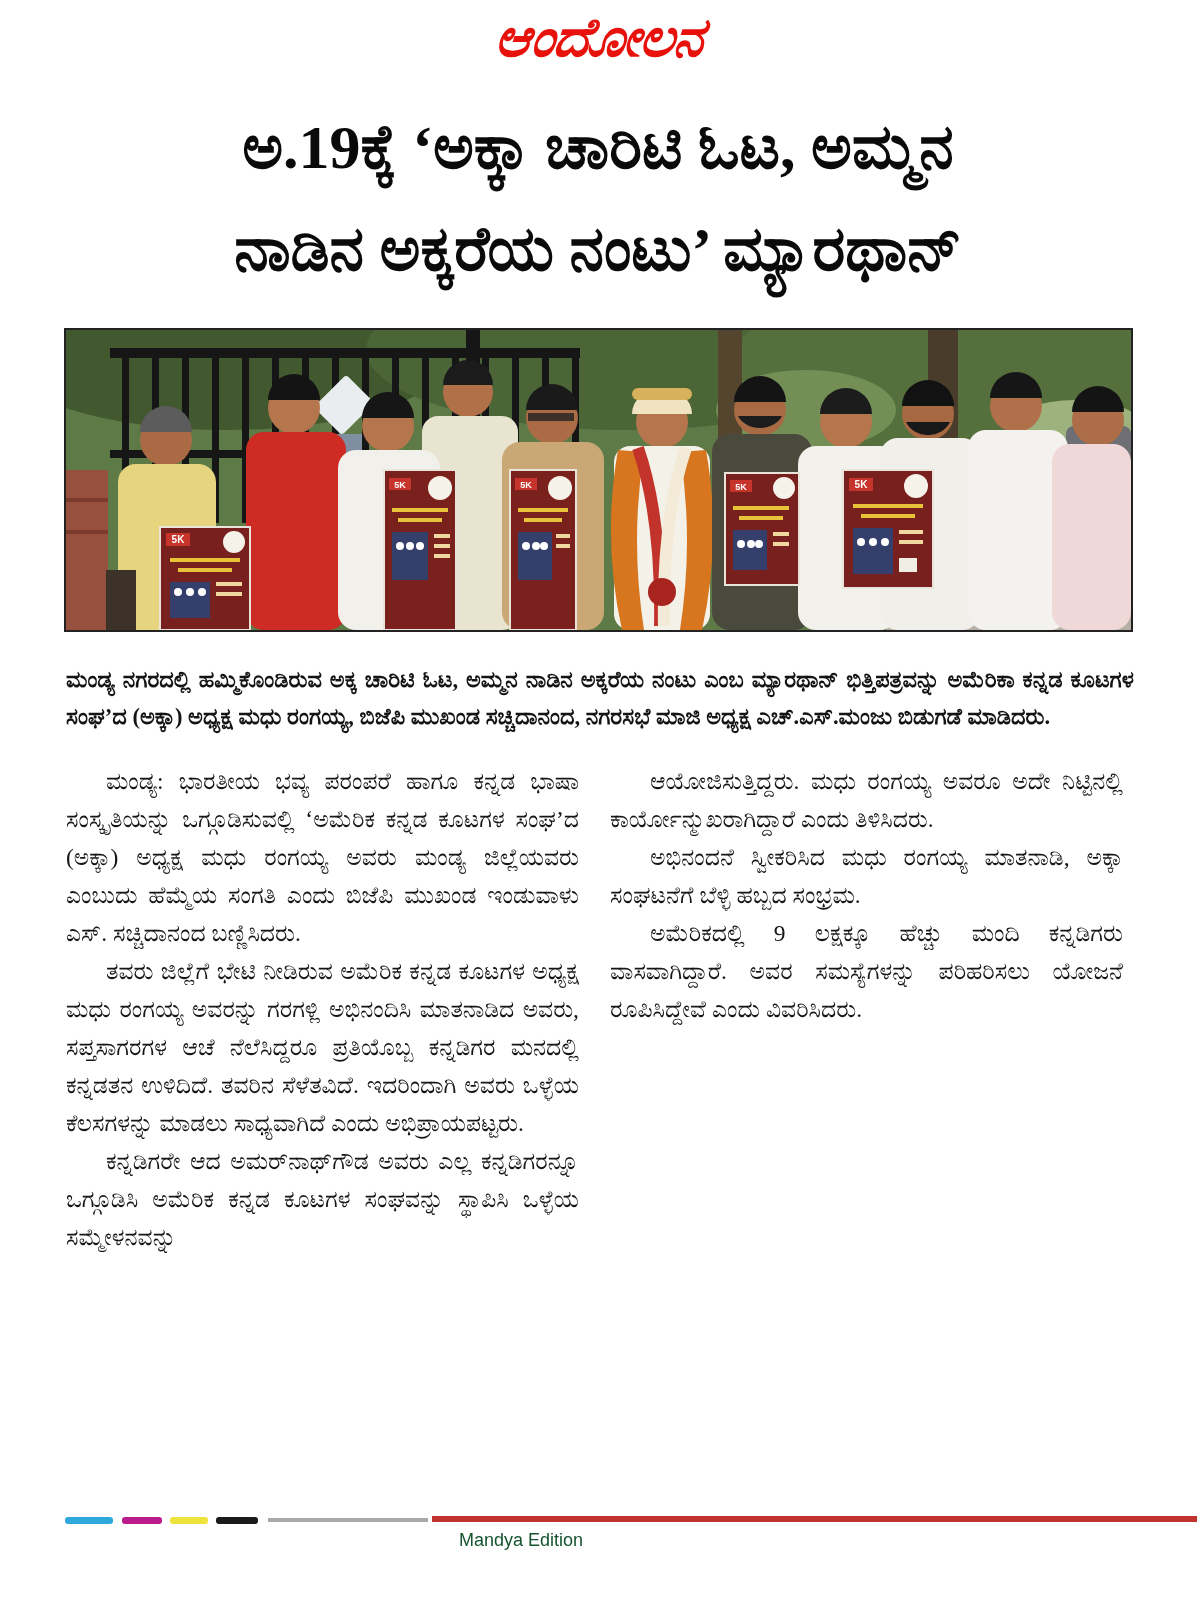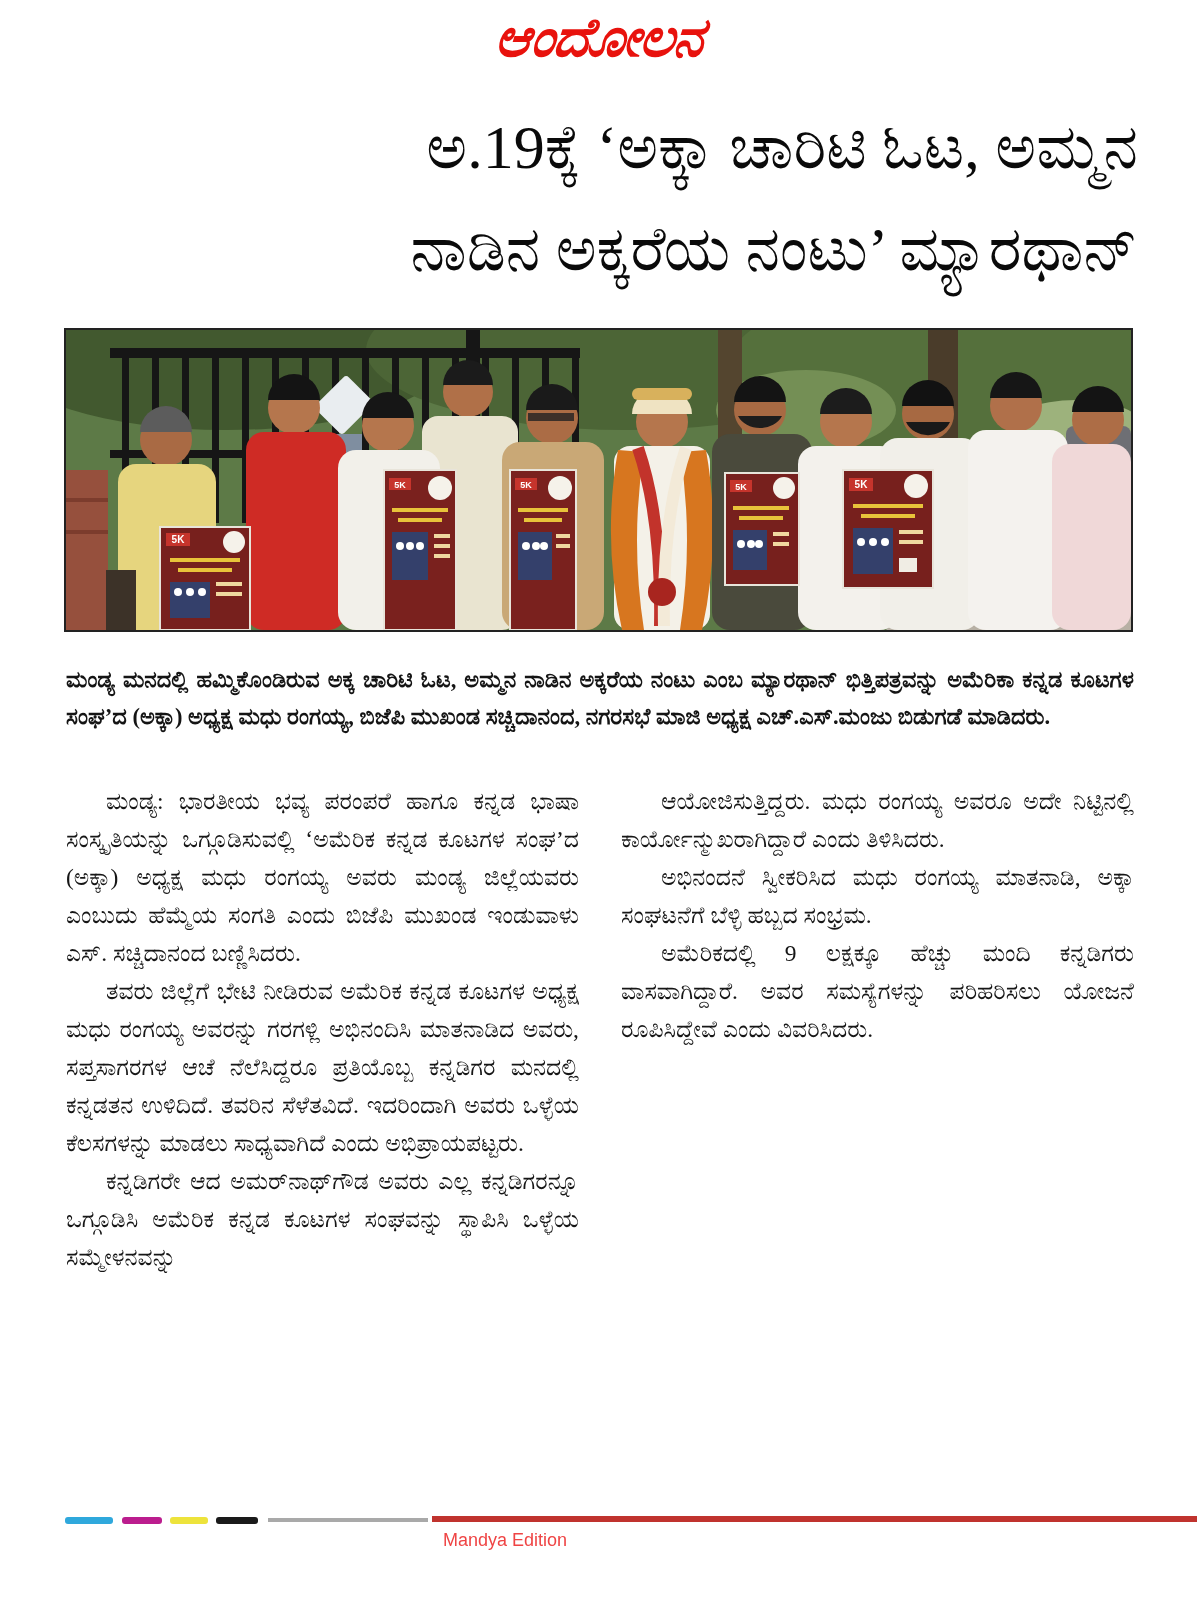--- a/index.html
+++ b/index.html
@@ -20,22 +20,22 @@
     display:inline-block;
     font-family:"DejaVu Sans", sans-serif;
     font-weight:800;font-style:italic;
     font-size:54px;line-height:64px;
     letter-spacing:-1px;
     transform:skewX(-4deg);
   }
   
   .headline{
     position:absolute;top:96px;left:58px;width:1080px;
-    text-align:right;
-    font-weight:normal;
+    text-align:center;
+    font-weight:bold;
     font-size:62px;line-height:102px;
     color:#0a0a0a;
     font-family:"Liberation Serif", serif;
   }
   .headline .hl-line{white-space:nowrap;}
   
   .photo-wrap{
     position:absolute;top:330px;left:66px;width:1065px;height:300px;
     background:#58743f;
     outline:2px solid #222;
@@ -44,22 +44,22 @@
   
   .caption{
     position:absolute;top:638px;left:66px;width:1068px;
     font-weight:bold;
     font-size:22.5px;line-height:37px;
     text-align:justify;
     color:#141414;
   }
   
   .body-cols{
-    position:absolute;top:782px;left:66px;width:1068px;height:740px;
-    display:flex;gap:42px;
+    position:absolute;top:762px;left:66px;width:1068px;height:740px;
+    display:flex;gap:31px;
   }
   .col{width:513px;}
   .col p{
     margin:0;
     text-indent:40px;
     text-align:justify;
     font-size:23.5px;
     line-height:38px;
     color:#161616;
   }
@@ -67,24 +67,24 @@
   .regmarks{position:absolute;top:1516px;left:0;width:1197px;height:10px;}
   .regbar{position:absolute;top:1px;height:7px;border-radius:3px;}
   .reg-cyan{left:65px;width:48px;}
   .reg-magenta{left:122px;width:40px;}
   .reg-yellow{left:170px;width:38px;}
   .reg-black{left:216px;width:42px;}
   .rule-gray{position:absolute;top:2px;left:268px;width:160px;height:4px;}
   .rule-red{position:absolute;top:0;left:432px;width:765px;height:6px;}
   
   .footer{
-    position:absolute;top:1528px;left:0;width:1010px;
+    position:absolute;top:1528px;left:16px;width:1010px;
     text-align:center;
     font-family:"Liberation Sans", sans-serif;
-    color:#ef4444;
+    color:#14532d;
   }
   .footer .f-line{font-size:18px;line-height:24px;}
 </style>
 </head>
 <body>
 
 <div class="page">
 
   <div class="masthead">
     <span class="logo" style="color: rgb(232, 18, 13);">ಆಂದೋಲನ</span>
@@ -294,21 +294,21 @@
         <circle cx="795" cy="212" r="4" fill="#fff"></circle>
           <circle cx="807" cy="212" r="4" fill="#fff"></circle>
           <circle cx="819" cy="212" r="4" fill="#fff"></circle>
         <rect x="833" y="200" width="24" height="4" fill="#f0d8a0"></rect>
           <rect x="833" y="210" width="24" height="4" fill="#f0d8a0"></rect>
           <rect x="833" y="228" width="18" height="14" fill="#f0ede4"></rect>
       </g>
     </svg>
   </div>
 
-  <p class="caption">ಮಂಡ್ಯ ಮನದಲ್ಲಿ ಹಮ್ಮಿಕೊಂಡಿರುವ ಅಕ್ಕ ಚಾರಿಟಿ ಓಟ, ಅಮ್ಮನ ನಾಡಿನ ಅಕ್ಕರೆಯ ನಂಟು ಎಂಬ ಮ್ಯಾರಥಾನ್ ಭಿತ್ತಿಪತ್ರವನ್ನು ಅಮೆರಿಕಾ ಕನ್ನಡ ಕೂಟಗಳ ಸಂಘ’ದ (ಅಕ್ಕಾ) ಅಧ್ಯಕ್ಷ ಮಧು ರಂಗಯ್ಯ, ಬಿಜೆಪಿ ಮುಖಂಡ ಸಚ್ಚಿದಾನಂದ, ನಗರಸಭೆ ಮಾಜಿ ಅಧ್ಯಕ್ಷ ಎಚ್.ಎಸ್.ಮಂಜು ಬಿಡುಗಡೆ ಮಾಡಿದರು.</p>
+  <p class="caption">ಮಂಡ್ಯ ನಗರದಲ್ಲಿ ಹಮ್ಮಿಕೊಂಡಿರುವ ಅಕ್ಕ ಚಾರಿಟಿ ಓಟ, ಅಮ್ಮನ ನಾಡಿನ ಅಕ್ಕರೆಯ ನಂಟು ಎಂಬ ಮ್ಯಾರಥಾನ್ ಭಿತ್ತಿಪತ್ರವನ್ನು ಅಮೆರಿಕಾ ಕನ್ನಡ ಕೂಟಗಳ ಸಂಘ’ದ (ಅಕ್ಕಾ) ಅಧ್ಯಕ್ಷ ಮಧು ರಂಗಯ್ಯ, ಬಿಜೆಪಿ ಮುಖಂಡ ಸಚ್ಚಿದಾನಂದ, ನಗರಸಭೆ ಮಾಜಿ ಅಧ್ಯಕ್ಷ ಎಚ್.ಎಸ್.ಮಂಜು ಬಿಡುಗಡೆ ಮಾಡಿದರು.</p>
 
   <div class="body-cols">
     <div class="col">
       <p>ಮಂಡ್ಯ: ಭಾರತೀಯ ಭವ್ಯ ಪರಂಪರೆ ಹಾಗೂ ಕನ್ನಡ ಭಾಷಾ ಸಂಸ್ಕೃತಿಯನ್ನು ಒಗ್ಗೂಡಿಸುವಲ್ಲಿ ‘ಅಮೆರಿಕ ಕನ್ನಡ ಕೂಟಗಳ ಸಂಘ’ದ (ಅಕ್ಕಾ) ಅಧ್ಯಕ್ಷ ಮಧು ರಂಗಯ್ಯ ಅವರು ಮಂಡ್ಯ ಜಿಲ್ಲೆಯವರು ಎಂಬುದು ಹೆಮ್ಮೆಯ ಸಂಗತಿ ಎಂದು ಬಿಜೆಪಿ ಮುಖಂಡ ಇಂಡುವಾಳು ಎಸ್. ಸಚ್ಚಿದಾನಂದ ಬಣ್ಣಿಸಿದರು.</p>
       <p>ತವರು ಜಿಲ್ಲೆಗೆ ಭೇಟಿ ನೀಡಿರುವ ಅಮೆರಿಕ ಕನ್ನಡ ಕೂಟಗಳ ಅಧ್ಯಕ್ಷ ಮಧು ರಂಗಯ್ಯ ಅವರನ್ನು ಗರಗಳ್ಲಿ ಅಭಿನಂದಿಸಿ ಮಾತನಾಡಿದ ಅವರು, ಸಪ್ತಸಾಗರಗಳ ಆಚೆ ನೆಲೆಸಿದ್ದರೂ ಪ್ರತಿಯೊಬ್ಬ ಕನ್ನಡಿಗರ ಮನದಲ್ಲಿ ಕನ್ನಡತನ ಉಳಿದಿದೆ. ತವರಿನ ಸೆಳೆತವಿದೆ. ಇದರಿಂದಾಗಿ ಅವರು ಒಳ್ಳೆಯ ಕೆಲಸಗಳನ್ನು ಮಾಡಲು ಸಾಧ್ಯವಾಗಿದೆ ಎಂದು ಅಭಿಪ್ರಾಯಪಟ್ಟರು.</p>
       <p>ಕನ್ನಡಿಗರೇ ಆದ ಅಮರ್‌ನಾಥ್‌ಗೌಡ ಅವರು ಎಲ್ಲ ಕನ್ನಡಿಗರನ್ನೂ ಒಗ್ಗೂಡಿಸಿ ಅಮೆರಿಕ ಕನ್ನಡ ಕೂಟಗಳ ಸಂಘವನ್ನು ಸ್ಥಾಪಿಸಿ ಒಳ್ಳೆಯ ಸಮ್ಮೇಳನವನ್ನು</p>
     </div>
     <div class="col">
       <p>ಆಯೋಜಿಸುತ್ತಿದ್ದರು. ಮಧು ರಂಗಯ್ಯ ಅವರೂ ಅದೇ ನಿಟ್ಟಿನಲ್ಲಿ ಕಾರ್ಯೋನ್ಮುಖರಾಗಿದ್ದಾರೆ ಎಂದು ತಿಳಿಸಿದರು.</p>
       <p>ಅಭಿನಂದನೆ ಸ್ವೀಕರಿಸಿದ ಮಧು ರಂಗಯ್ಯ ಮಾತನಾಡಿ, ಅಕ್ಕಾ ಸಂಘಟನೆಗೆ ಬೆಳ್ಳಿ ಹಬ್ಬದ ಸಂಭ್ರಮ.</p>

